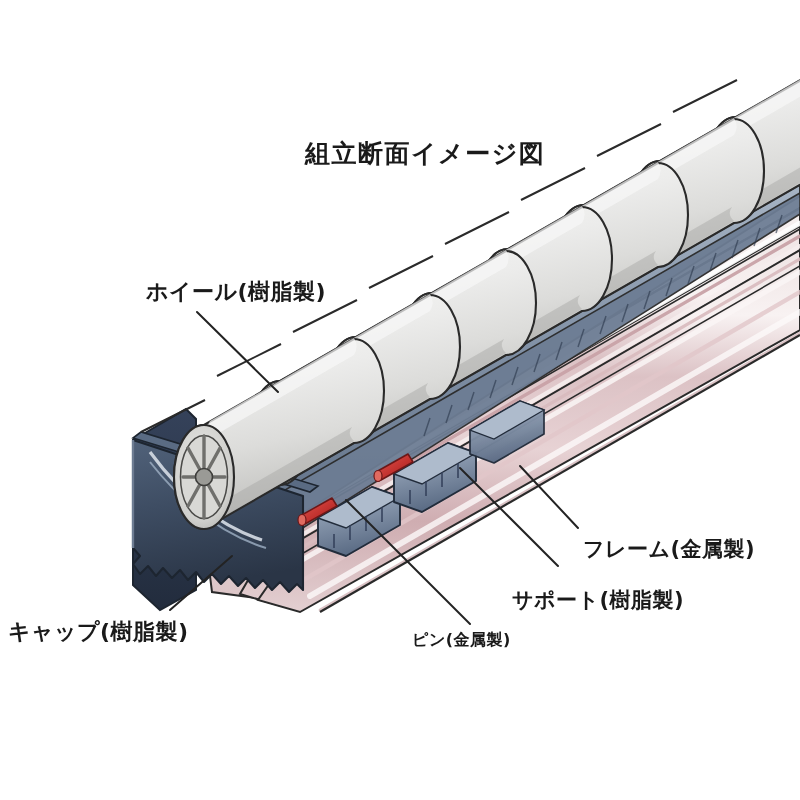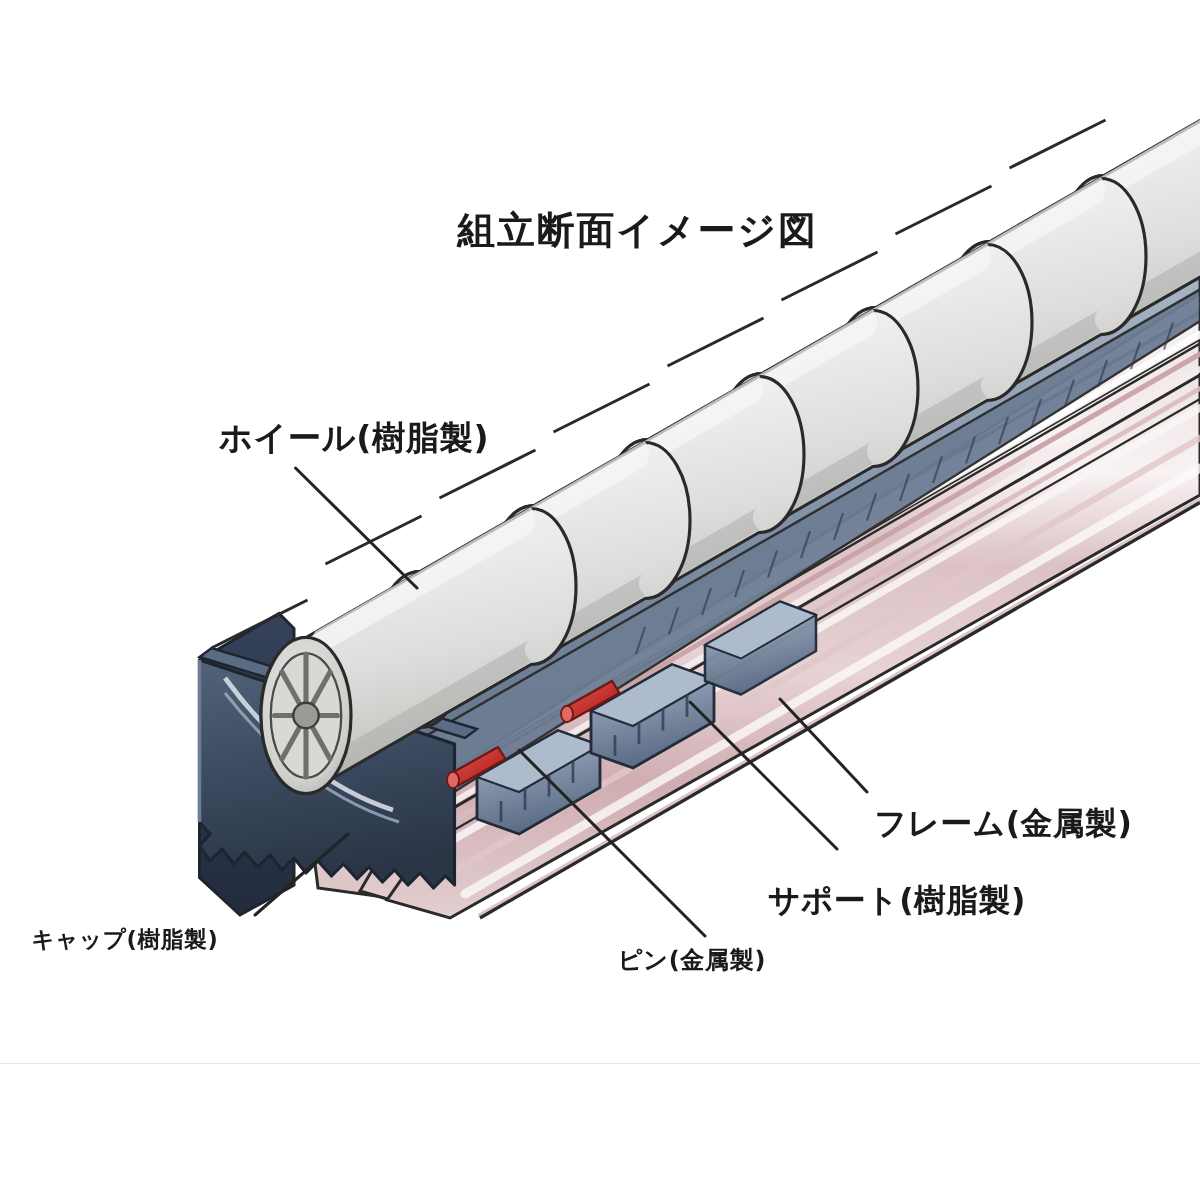--- a/index.html
+++ b/index.html
@@ -36,23 +36,23 @@
     font-size: 25px;
     letter-spacing: 1.5px;
   }
   #label-wheel {
     left: 110px;
     top: 277px;
     font-size: 22px;
     margin-left: 36px;
   }
   #label-cap {
-    left: 21px;
+    left: 8px;
     top: 617px;
-    font-size: 15px;
+    font-size: 22px;
   }
   #label-pin {
     left: 412px;
     top: 630px;
     font-size: 16px;
   }
   #label-frame {
     left: 583px;
     top: 535px;
     font-size: 21px;

